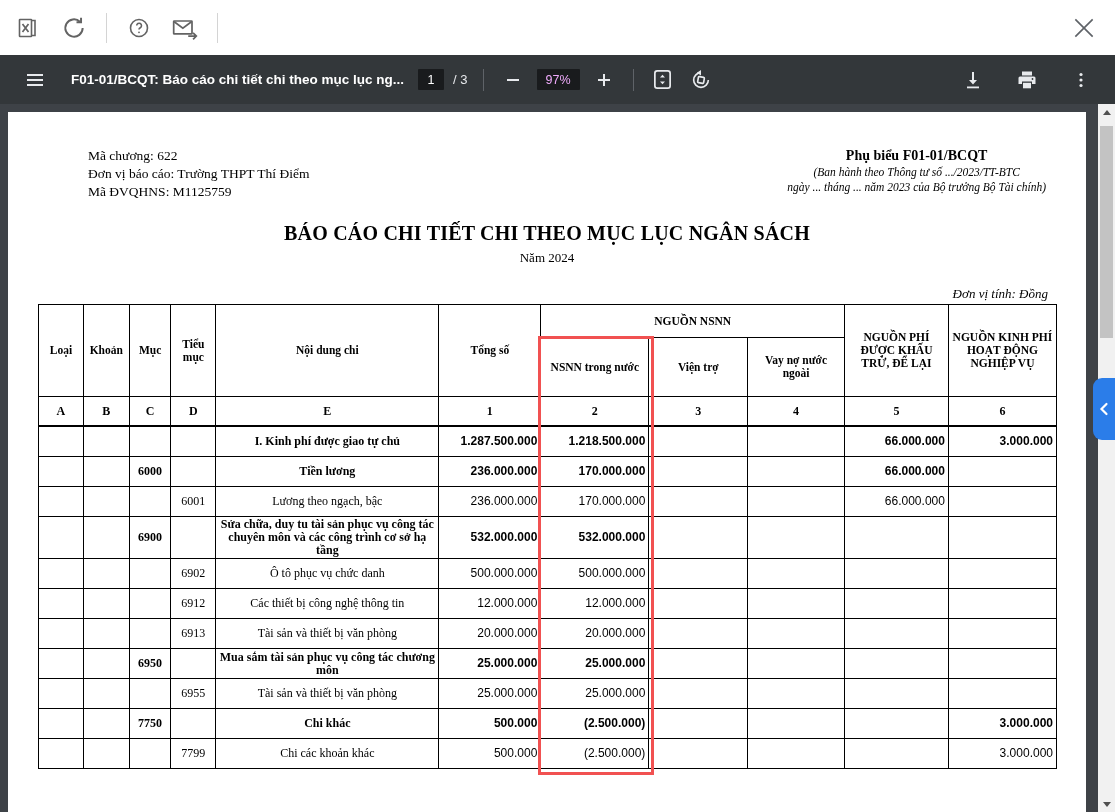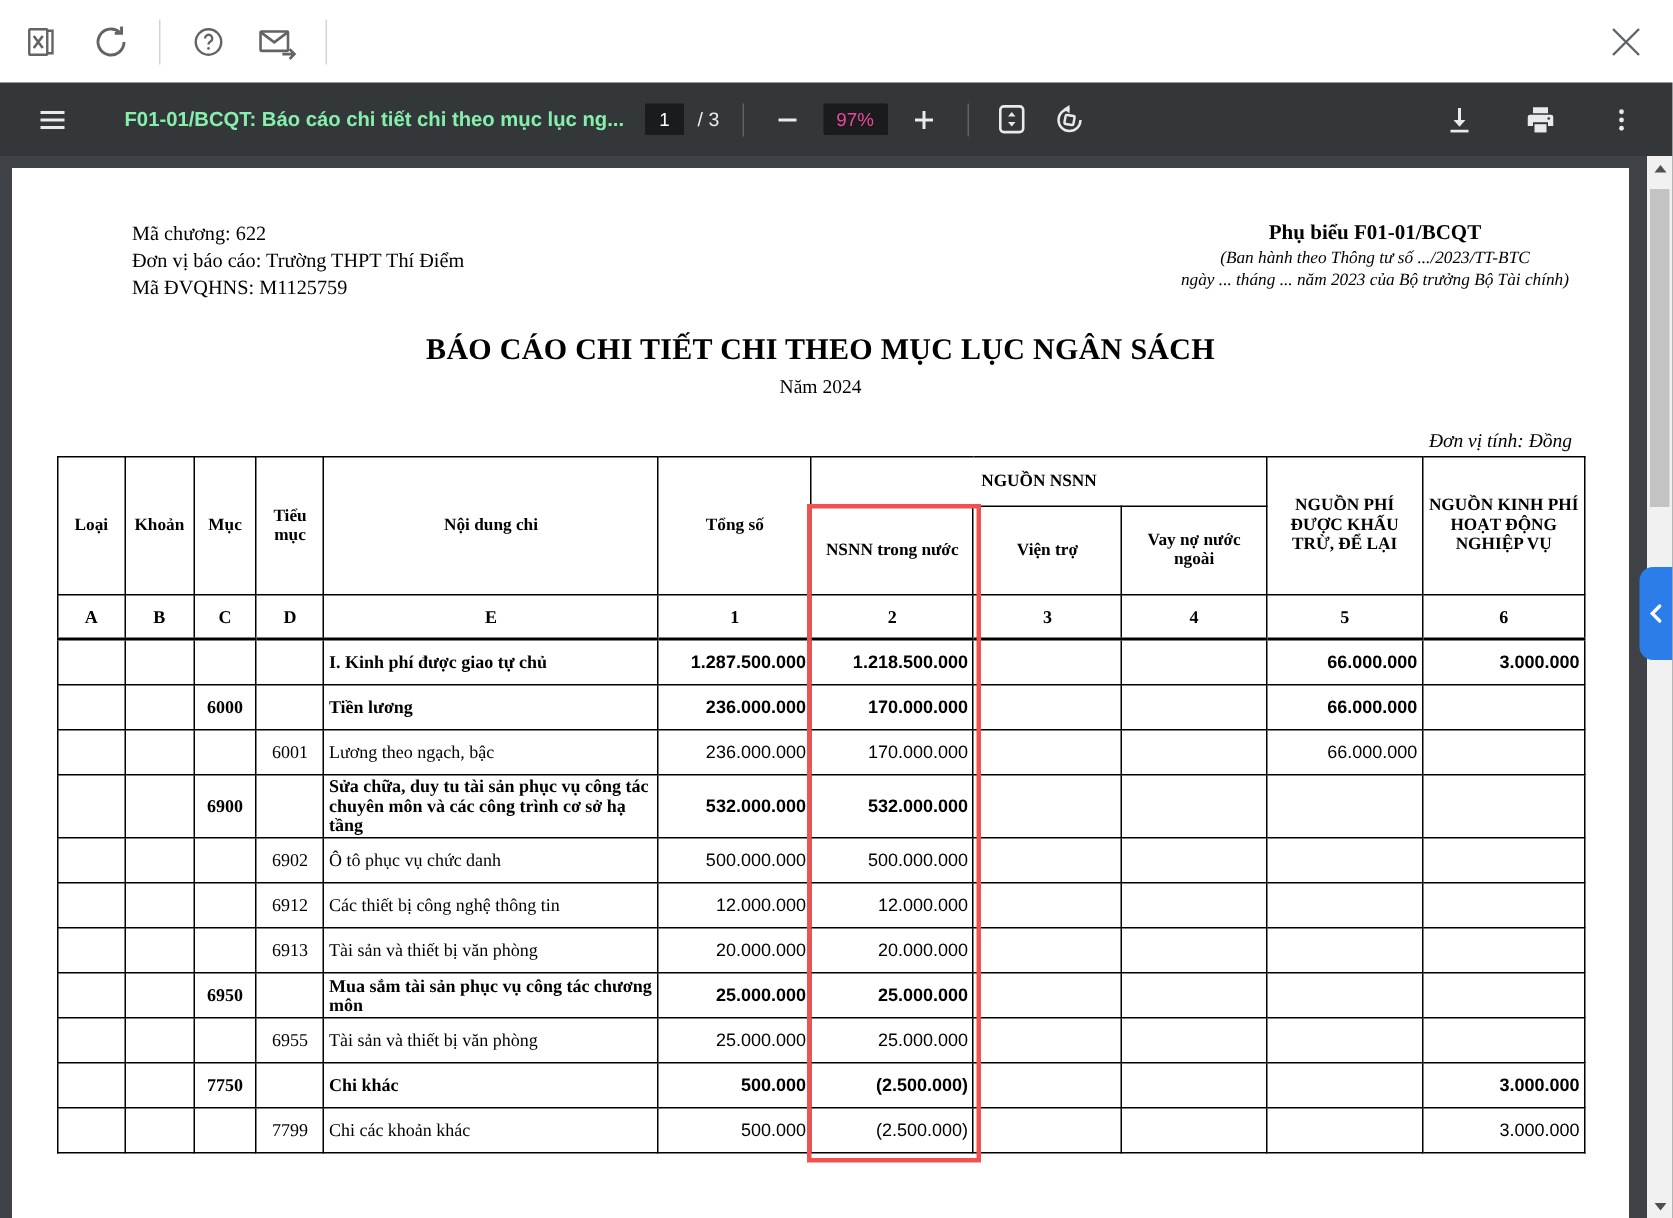--- a/index.html
+++ b/index.html
@@ -28,32 +28,32 @@
   .toolbar{
     position:absolute;left:0;top:55px;width:1115px;height:49px;background:#33373a;
     display:flex;align-items:center;color:#e8eaed;
   }
   .toolbar .tb-btn{
     display:flex;align-items:center;justify-content:center;
     width:28px;height:28px;color:#e8eaed;cursor:pointer;flex:0 0 auto;
   }
   .tb-hamburger{margin-left:21px;}
   .tb-title{
-    margin-left:34px;margin-right:12px;font-size:13.5px;font-weight:bold;color:#86efac;
+    margin-left:22px;margin-right:12px;font-size:13.5px;font-weight:bold;color:#ffffff;
     white-space:nowrap;max-width:335px;overflow:hidden;
   }
   .page-box{
     background:#191b1d;color:#ffffff;font-size:12.5px;min-width:26px;height:21px;
     display:flex;align-items:center;justify-content:center;margin-left:2px;border-radius:1px;
     cursor:text;
   }
   .page-total{font-size:13px;color:#e8eaed;margin-left:9px;white-space:nowrap;}
   .tb-div{width:1px;height:22px;background:#5f6368;margin:0 15px;flex:0 0 auto;}
   .zoom-box{
-    background:#191b1d;color:#ec4899;font-size:12.5px;height:21px;padding:0 9px;
+    background:#191b1d;color:#f0abfc;font-size:12.5px;height:21px;padding:0 9px;
     display:flex;align-items:center;justify-content:center;margin:0 10px;border-radius:1px;
   }
   .toolbar .spacer{flex:1;}
   .tb-right{display:flex;align-items:center;margin-right:20px;}
   .tb-right .tb-btn{margin-left:26px;}
   
   .viewer{
     position:absolute;left:0;top:104px;width:1115px;height:708px;background:#3e4247;overflow:hidden;
   }
   .page{
@@ -87,21 +87,21 @@
     border-collapse:collapse;margin-left:30px;width:1019px;table-layout:fixed;
     font-size:11.5px;
   }
   table.report th,table.report td{border:1px solid #000;padding:1px 3px;overflow:hidden;}
   table.report th{font-weight:bold;text-align:center;vertical-align:middle;line-height:13px;}
   tr.letters th{height:26px;font-size:12px;border-bottom-width:2px;}
   th.h-top{height:30px;}
   th.h-sub{height:56px;font-size:11.5px;}
   table.report td{height:27px;vertical-align:middle;line-height:13px;font-size:12px;}
   td.c-center{text-align:center;}
-  td.c-left{text-align:left;}
+  td.c-left{text-align:center;}
   td.c-right{text-align:right;}
   td.num{font-family:"Liberation Sans",sans-serif;font-size:10.5px;}
   tr.bold-row td{font-weight:bold;}
   
   .highlight-box{
     position:absolute;border:3px solid #f15151;pointer-events:none;z-index:3;
     left:537px;top:224px;width:104px;height:430px;
   }
   svg{display:block;}
 </style>

